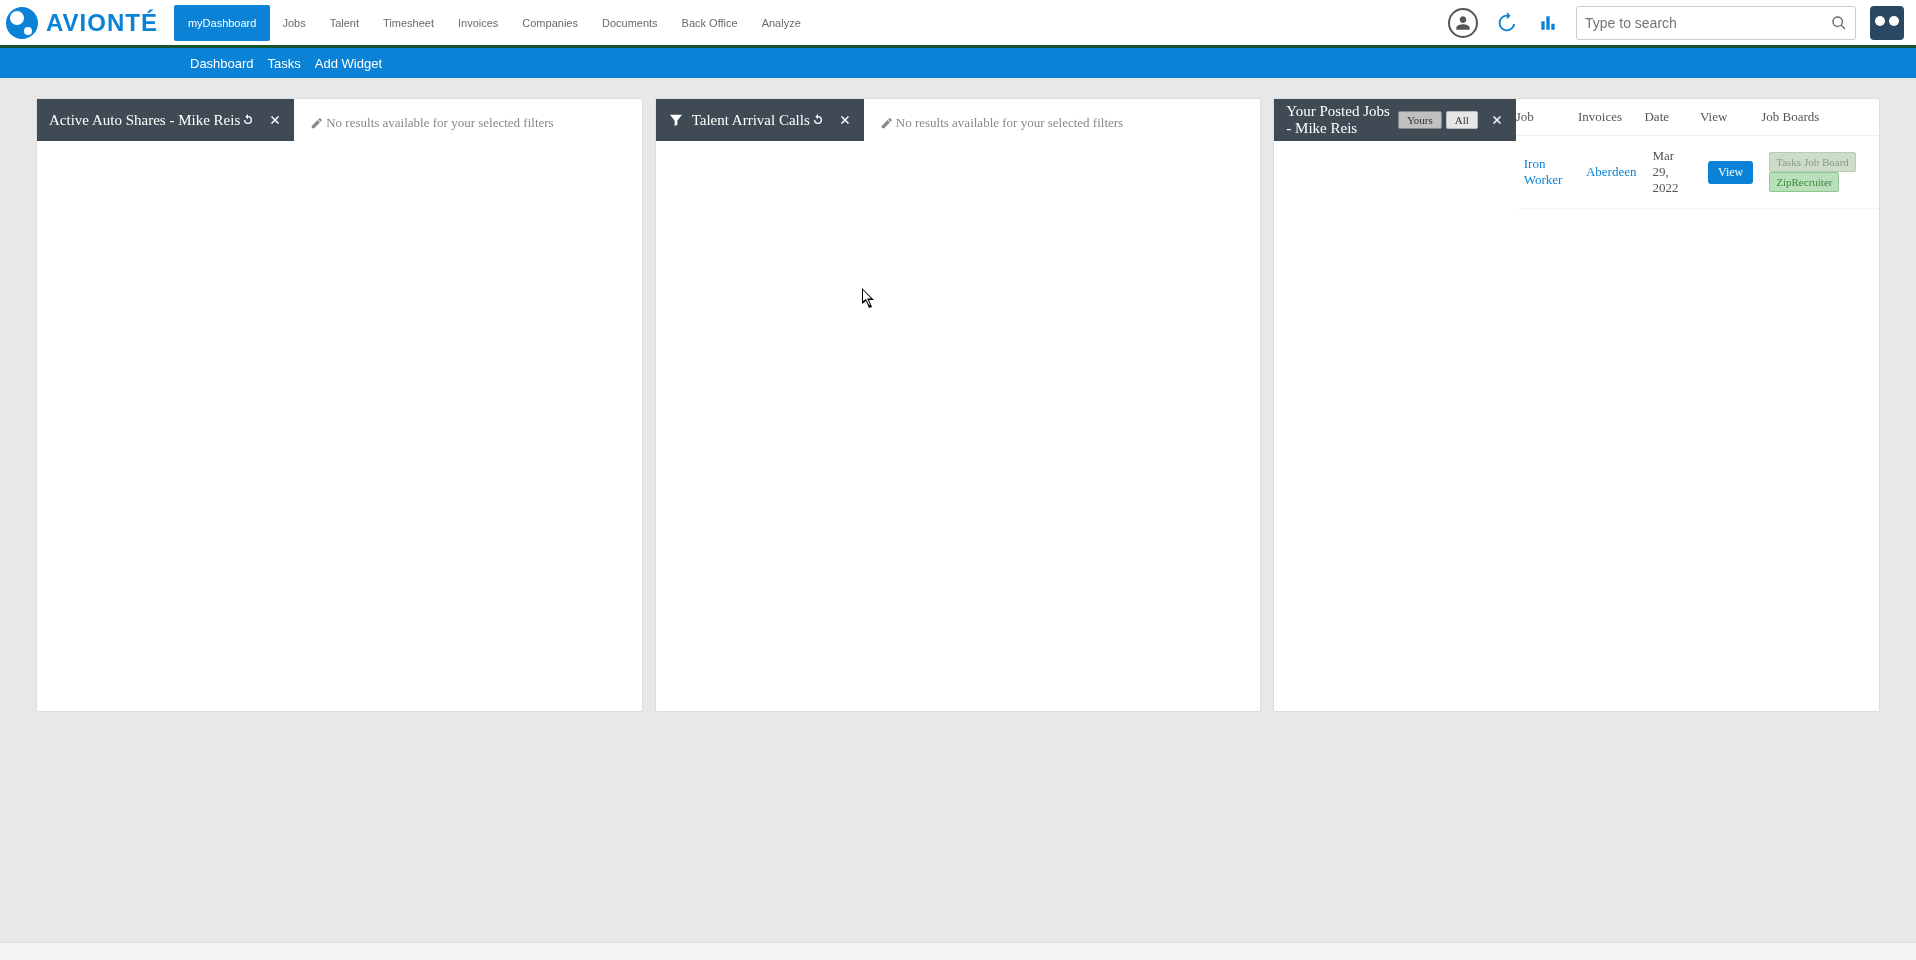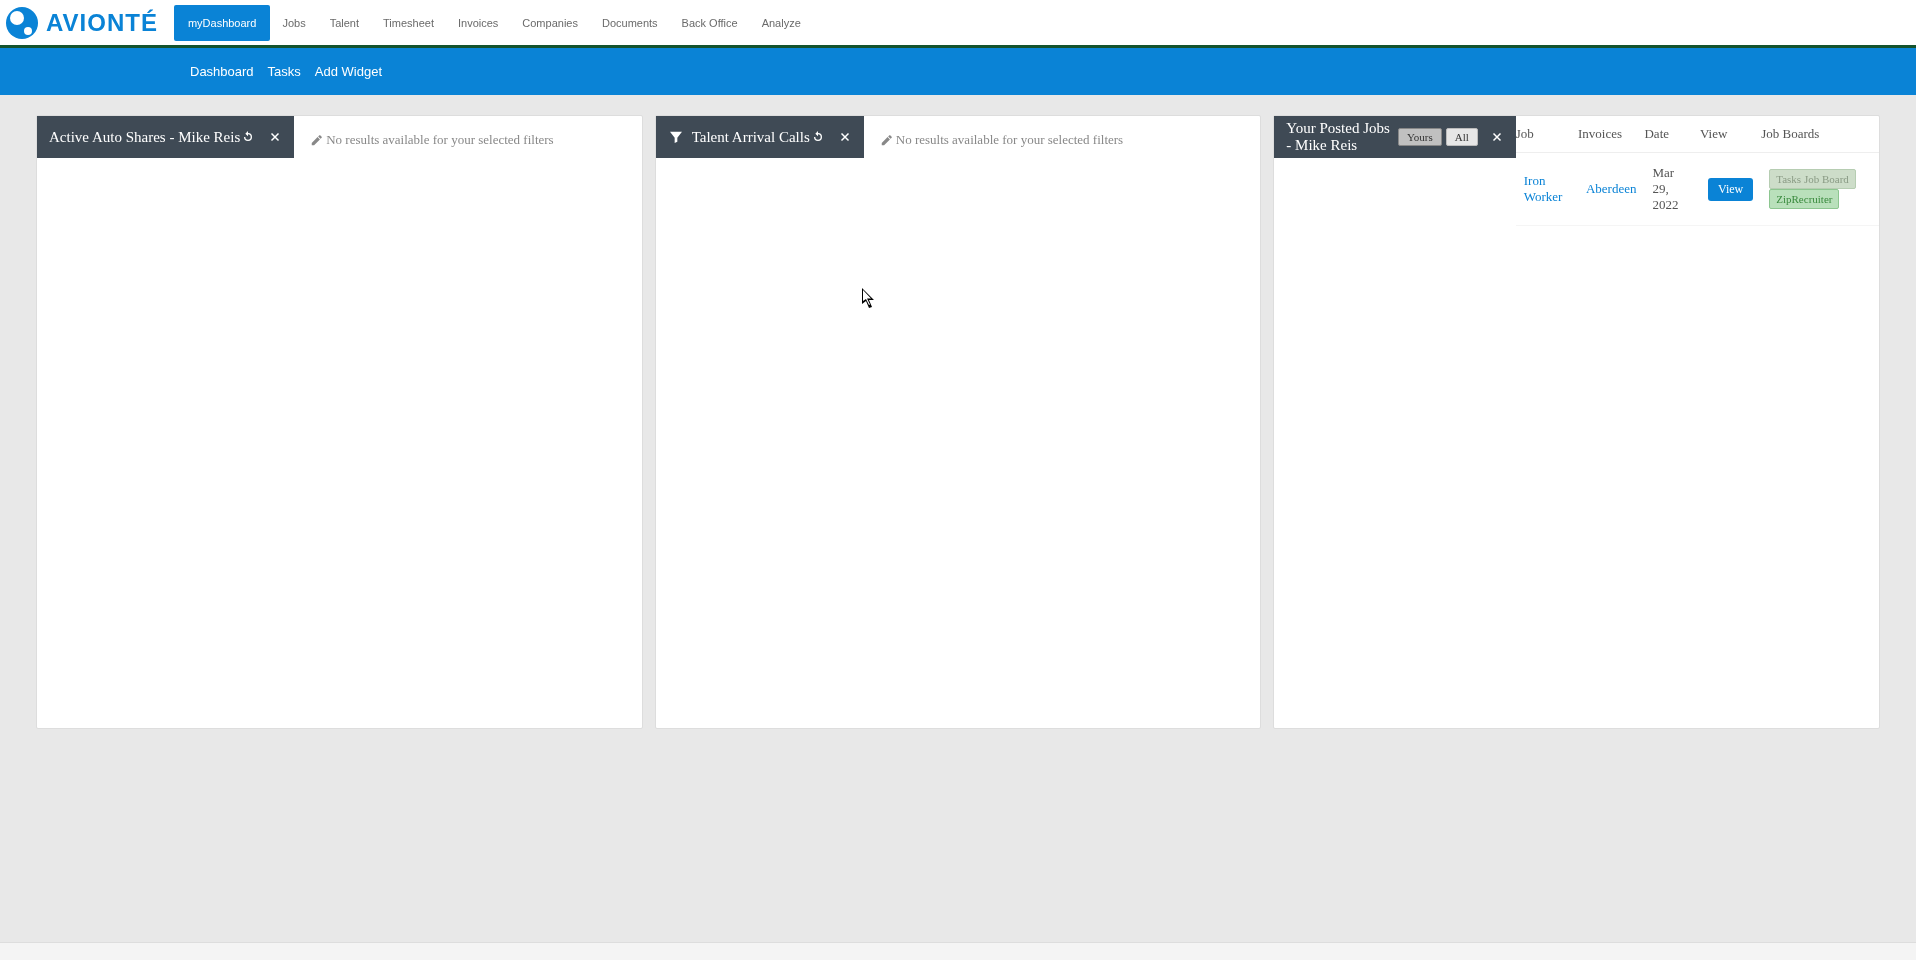--- a/index.html
+++ b/index.html
@@ -25,21 +25,21 @@
 .search-wrap input { flex:1; border:none; outline:none; font-size:14px; color:#666; }
 .search-icon { color:#666; cursor:pointer; }
 
 .owl { width:34px; height:34px; background:#2a4862; border-radius:4px; display:flex; align-items:center; justify-content:center; cursor:pointer; position:relative; }
 .owl-face { width:28px; height:22px; position:relative; }
 .owl-face:before, .owl-face:after { content:""; position:absolute; width:10px; height:10px; background:#fff; border-radius:50%; top:4px; }
 .owl-face:before { left:2px; }
 .owl-face:after { right:2px; }
 
 
-.subnav { background:#0a83d6; height:47px; display:flex; align-items:center; padding-left:190px; gap:14px; }
+.subnav { background:#0a83d6; height:30px; display:flex; align-items:center; padding-left:190px; gap:14px; }
 .subnav-item { color:#fff; font-size:13px; cursor:pointer; }
 
 
 .dash { display:flex; gap:12px; padding:20px 36px; }
 .card { background:#fff; border:1px solid #ddd; border-radius:2px; height:614px; display:flex; flex-direction:row;font-family:Liberation Serif, serif; }
 .card1, .card2 { width:616px; }
 .card3 { width:616px; }
 
 .card-head { background:#3f4a55; color:#fff; height:42px; display:flex; align-items:center; padding:0 12px; justify-content:space-between; }
 .card-title-wrap { display:flex; align-items:center; gap:8px; font-size:15px; }
@@ -87,20 +87,48 @@
       <div class="nav-item active">myDashboard</div>
       <div class="nav-item">Jobs</div>
       <div class="nav-item">Talent</div>
       <div class="nav-item">Timesheet</div>
       <div class="nav-item">Invoices</div>
       <div class="nav-item">Companies</div>
       <div class="nav-item">Documents</div>
       <div class="nav-item">Back Office</div>
       <div class="nav-item">Analyze</div>
     </div>
+  <div class="topnav-right">
+    <div class="circle-btn">
+      <svg width="16" height="16" viewBox="0 0 24 24">
+          <path fill="#555" d="M12 12c2.7 0 5-2.3 5-5s-2.3-5-5-5-5 2.3-5 5 2.3 5 5 5zm0 2c-3.3 0-10 1.7-10 5v3h20v-3c0-3.3-6.7-5-10-5z"></path>
+        </svg>
+    </div>
+    <div class="icon-btn">
+      <svg width="22" height="22" viewBox="0 0 24 24">
+          <path fill="#0a83d6" d="M13 3a9 9 0 1 0 8.94 10H19.9A7 7 0 1 1 13 5v3l4-4-4-4v3z"></path>
+        </svg>
+    </div>
+    <div class="icon-btn">
+      <svg width="20" height="20" viewBox="0 0 24 24">
+          <path fill="#0a83d6" d="M4 20h4V10H4v10zm6 0h4V4h-4v16zm6 0h4v-7h-4v7z"></path>
+        </svg>
+    </div>
+    <div class="search-wrap">
+      <input type="text" placeholder="Type to search" style="">
+      <span class="search-icon">
+        <svg width="16" height="16" viewBox="0 0 24 24">
+            <path fill="#666" d="M10 2a8 8 0 1 0 4.9 14.3l5.4 5.4 1.4-1.4-5.4-5.4A8 8 0 0 0 10 2zm0 2a6 6 0 1 1 0 12 6 6 0 0 1 0-12z"></path>
+          </svg>
+      </span>
+    </div>
+    <div class="owl">
+        <div class="owl-face"></div>
+      </div>
+  </div>
 </div>
 
 <div class="subnav" id="subnav">
     <div class="subnav-item">Dashboard</div>
     <div class="subnav-item">Tasks</div>
     <div class="subnav-item">Add Widget</div>
   </div>
 
 <div class="dash">
 

